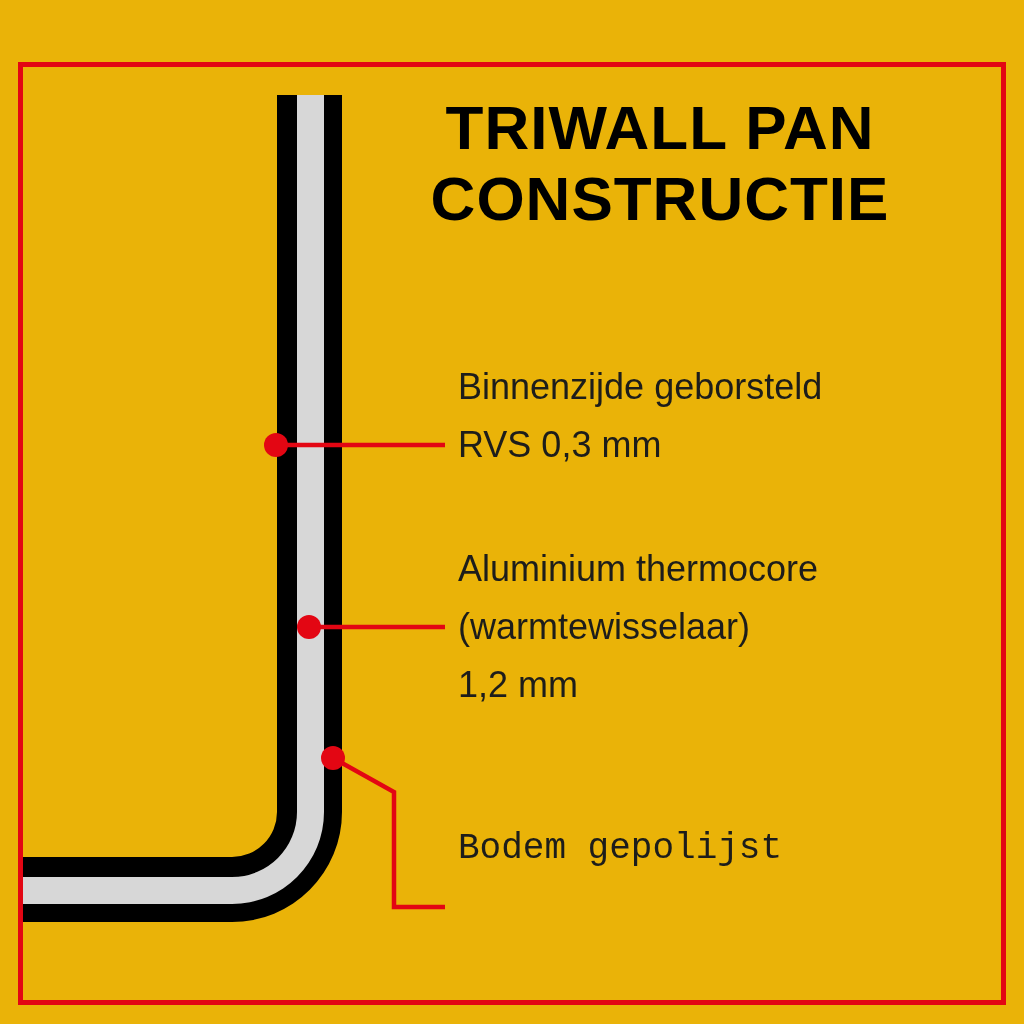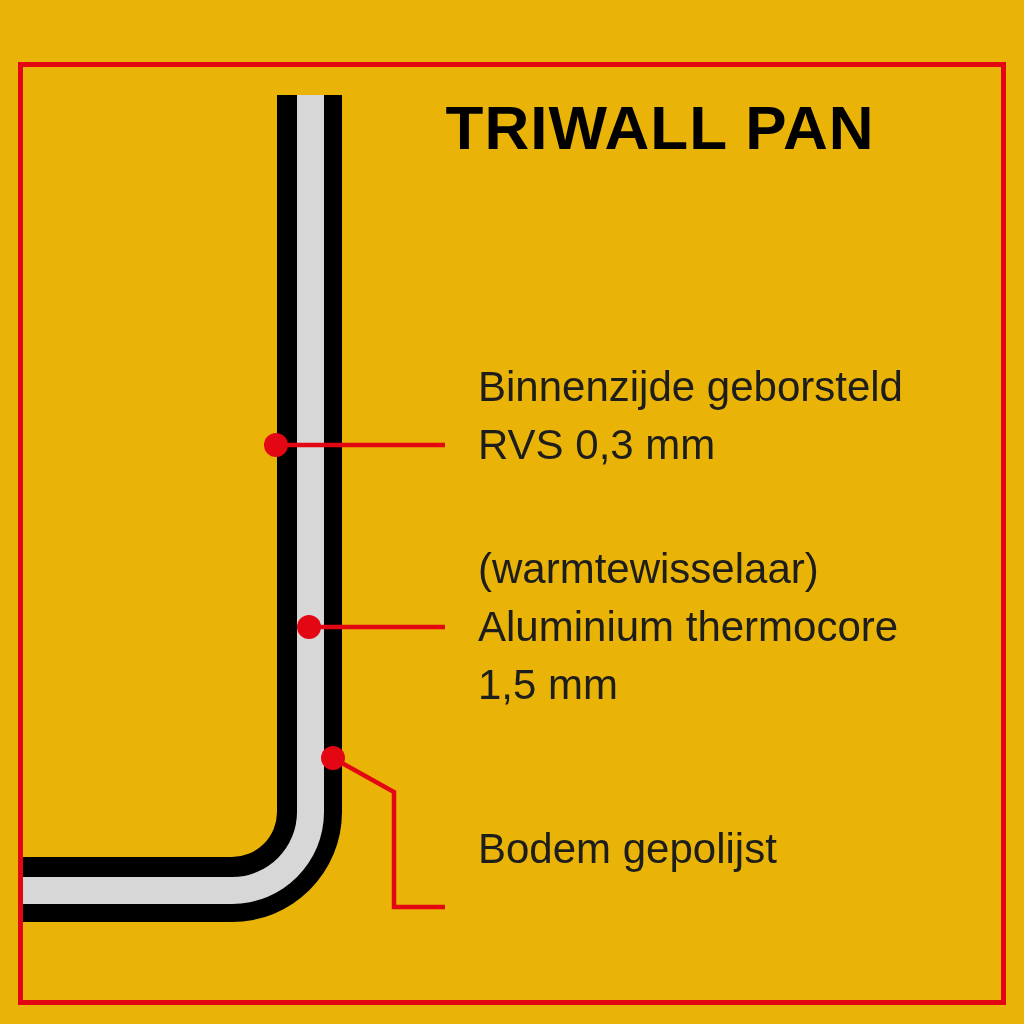--- a/index.html
+++ b/index.html
@@ -39,31 +39,31 @@
     font-size: 62px;
     line-height: 71px;
     font-weight: bold;
     letter-spacing: 1px;
     color: #000000;
     z-index: 2;
   }
   .title .tline { display: block; }
   .callout-label {
     position: absolute;
-    left: 478px;
-    font-size: 42px;
+    left: 458px;
+    font-size: 36px;
     line-height: 58px;
     color: #1d1d1b;
     z-index: 2;
     white-space: nowrap;
   }
   .callout-label .line { display: block; }
   .label-1 { top: 358px; }
   .label-2 { top: 540px; }
-  .label-3 { top: 820px; }
+  .label-3 { top: 820px; font-family: Liberation Mono, monospace; }
 </style>
 </head>
 <body>
 
 <div class="canvas">
 
   <svg class="pan-svg" viewBox="0 0 1024 1024" xmlns="http://www.w3.org/2000/svg">
 
     <path d="M 277 95 L 342 95 L 342 812 A 110 110 0 0 1 232 922 L 22 922 L 22 857 L 232 857 A 45 45 0 0 0 277 812 L 277 95 Z" fill="#000000"></path>
 
@@ -74,31 +74,32 @@
 
     <line x1="309" y1="627" x2="445" y2="627" stroke-width="4.5" stroke="#e30613"></line>
     <circle cx="309" cy="627" r="12" fill="#e30613"></circle>
 
     <polyline points="333,758 394,792 394,907 445,907" fill="none" stroke-width="4.5" stroke="#e30613"></polyline>
     <circle cx="333" cy="758" r="12" fill="#e30613"></circle>
   </svg>
 
   <div class="title">
     <span class="tline">TRIWALL PAN</span>
+    <span class="tline">CONSTRUCTIE</span>
   </div>
 
   <div class="callout-label label-1">
     <span class="line">Binnenzijde geborsteld</span>
     <span class="line">RVS 0,3 mm</span>
   </div>
 
   <div class="callout-label label-2">
+    <span class="line">Aluminium thermocore</span>
     <span class="line">(warmtewisselaar)</span>
-    <span class="line">Aluminium thermocore</span>
-    <span class="line">1,5 mm</span>
+    <span class="line">1,2 mm</span>
   </div>
 
   <div class="callout-label label-3">
     <span class="line">Bodem gepolijst</span>
   </div>
 
   <div class="frame"></div>
 
 </div>
 

